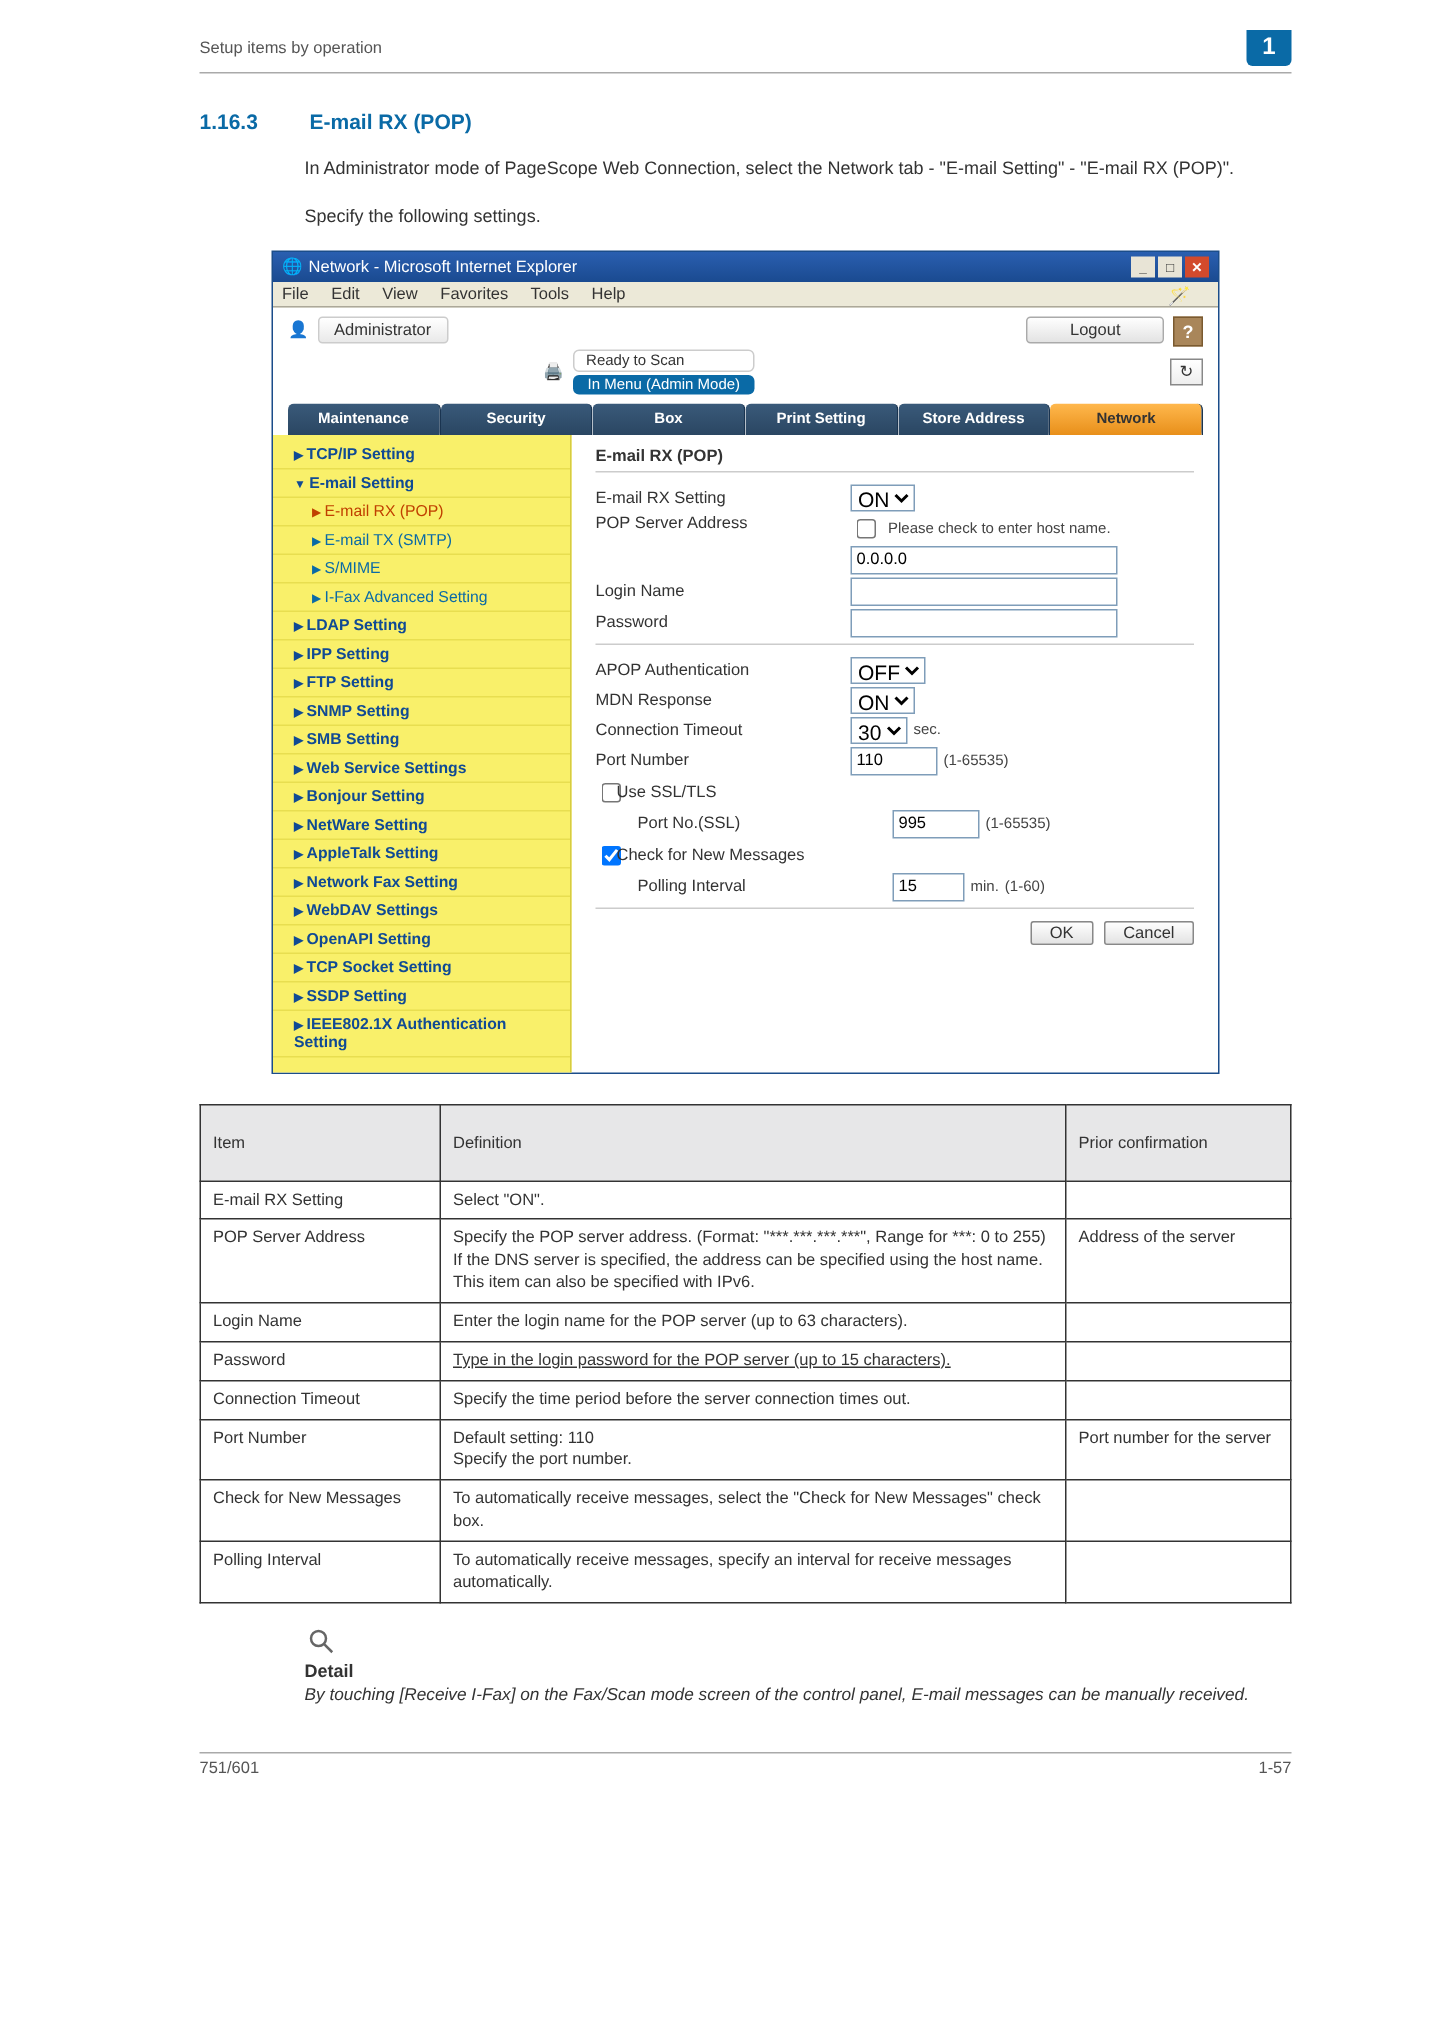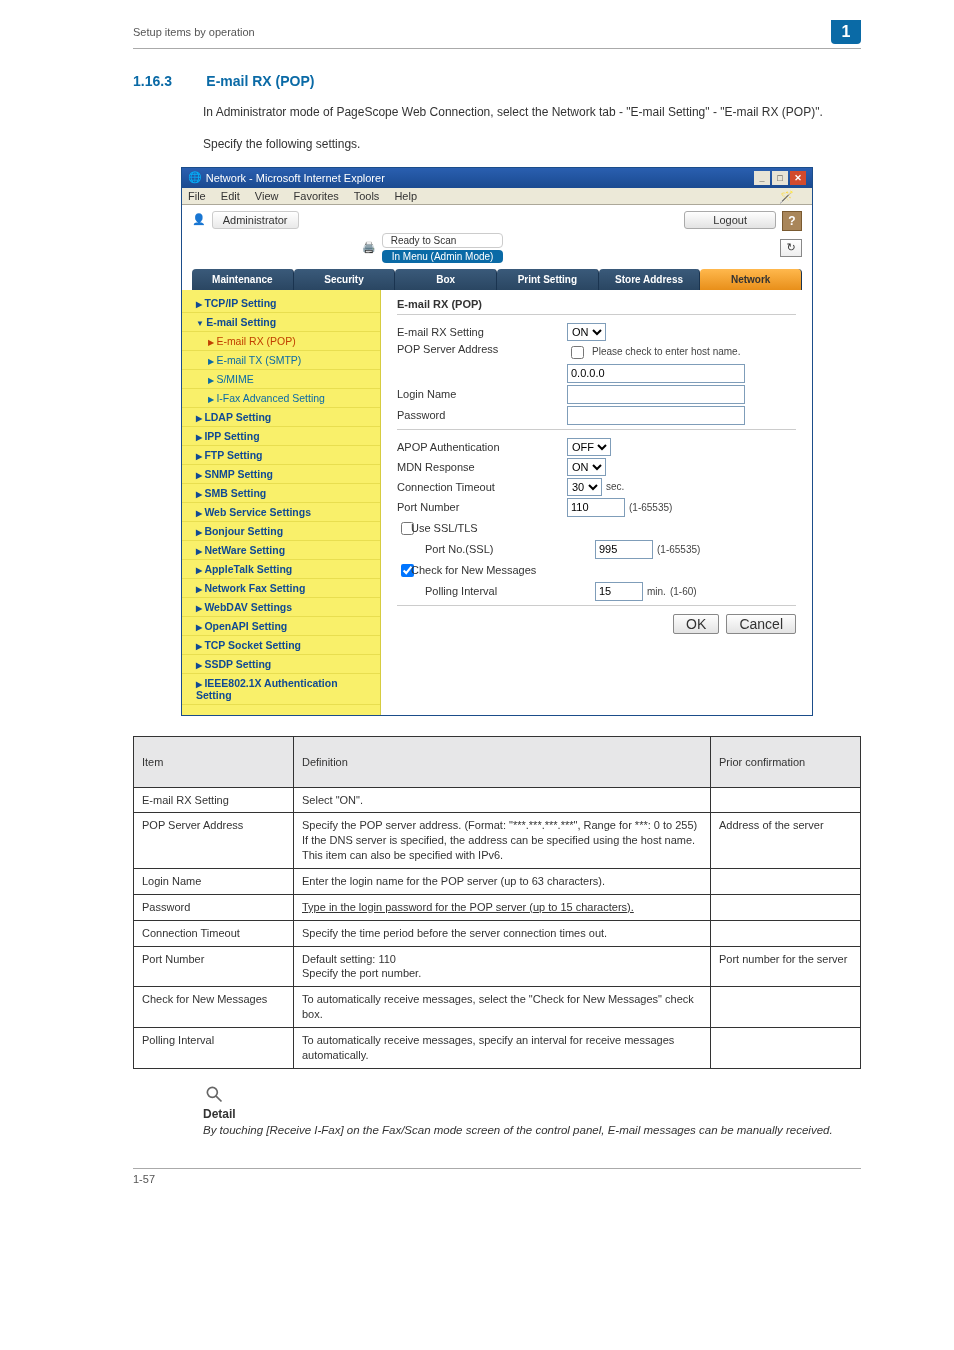--- a/index.html
+++ b/index.html
@@ -226,35 +226,35 @@
   .form-row .flabel.indent { padding-left: 28px; width: 170px; }
   .tinput {
     border: 1px solid #7f9db9;
     padding: 1px 3px;
     font-size: 11px;
     height: 15px;
     box-sizing: content-box;
   }
   .tsel {
     border: 1px solid #7f9db9;
-    font-size: 11px;
+    font-size: 14px;
     background: #fff;
     height: 18px;
   }
   .note { font-size: 10px; color: #444; margin-left: 4px; }
   .chk { margin-right: 4px; vertical-align: middle; }
   .btn-row {
     text-align: right;
     margin-top: 10px;
   }
   .btn {
     background: linear-gradient(#fefefe,#e3e3e3);
     border: 1px solid #888;
     padding: 1px 12px;
-    font-size: 14px;
+    font-size: 11px;
     border-radius: 2px;
     margin-left: 4px;
   }
 
   
   table.spec {
     width: 100%;
     border-collapse: collapse;
     margin-top: 14px;
     font-size: 11px;
@@ -540,16 +540,17 @@
       <svg width="20" height="20" viewBox="0 0 24 24">
           <circle cx="10" cy="10" r="6" fill="none" stroke="#666" stroke-width="2"></circle>
           <line x1="14.5" y1="14.5" x2="21" y2="21" stroke="#666" stroke-width="2"></line>
         </svg>
     </div>
     <div class="detail-label">Detail</div>
     <div class="detail-text">By touching [Receive I-Fax] on the Fax/Scan mode screen of the control panel, E-mail messages can be manually received.</div>
   </div>
 
   <div class="footer">
+    <div class="left">751/601</div>
     <div>1-57</div>
   </div>
 
 </div>
 
 </body></html>

